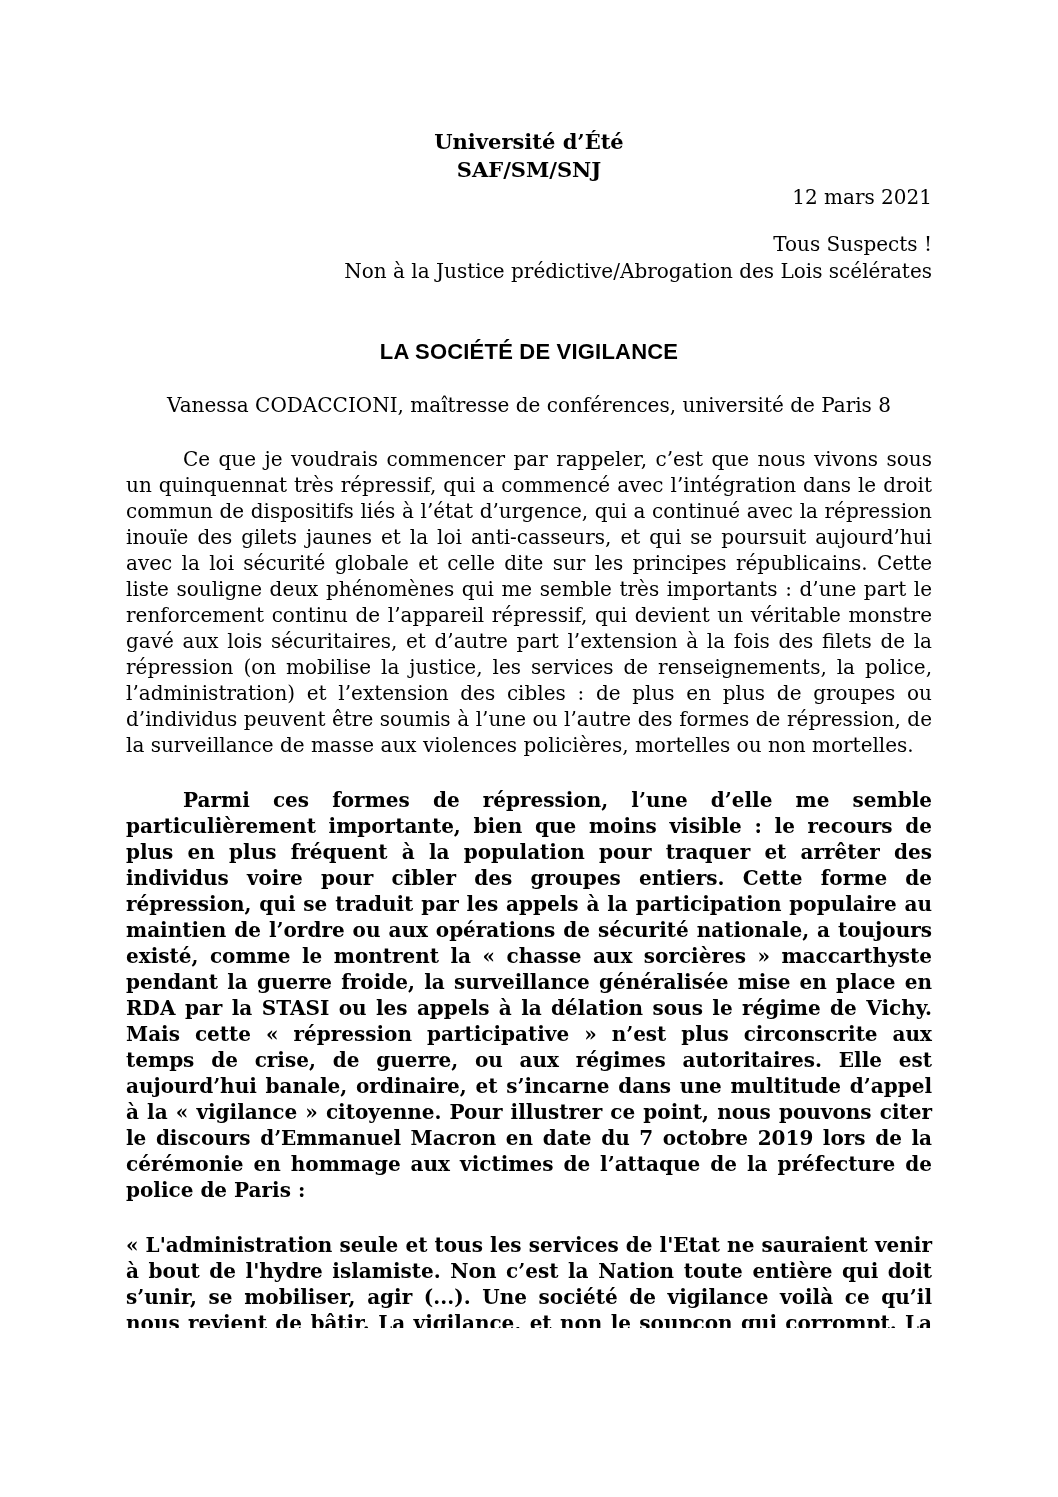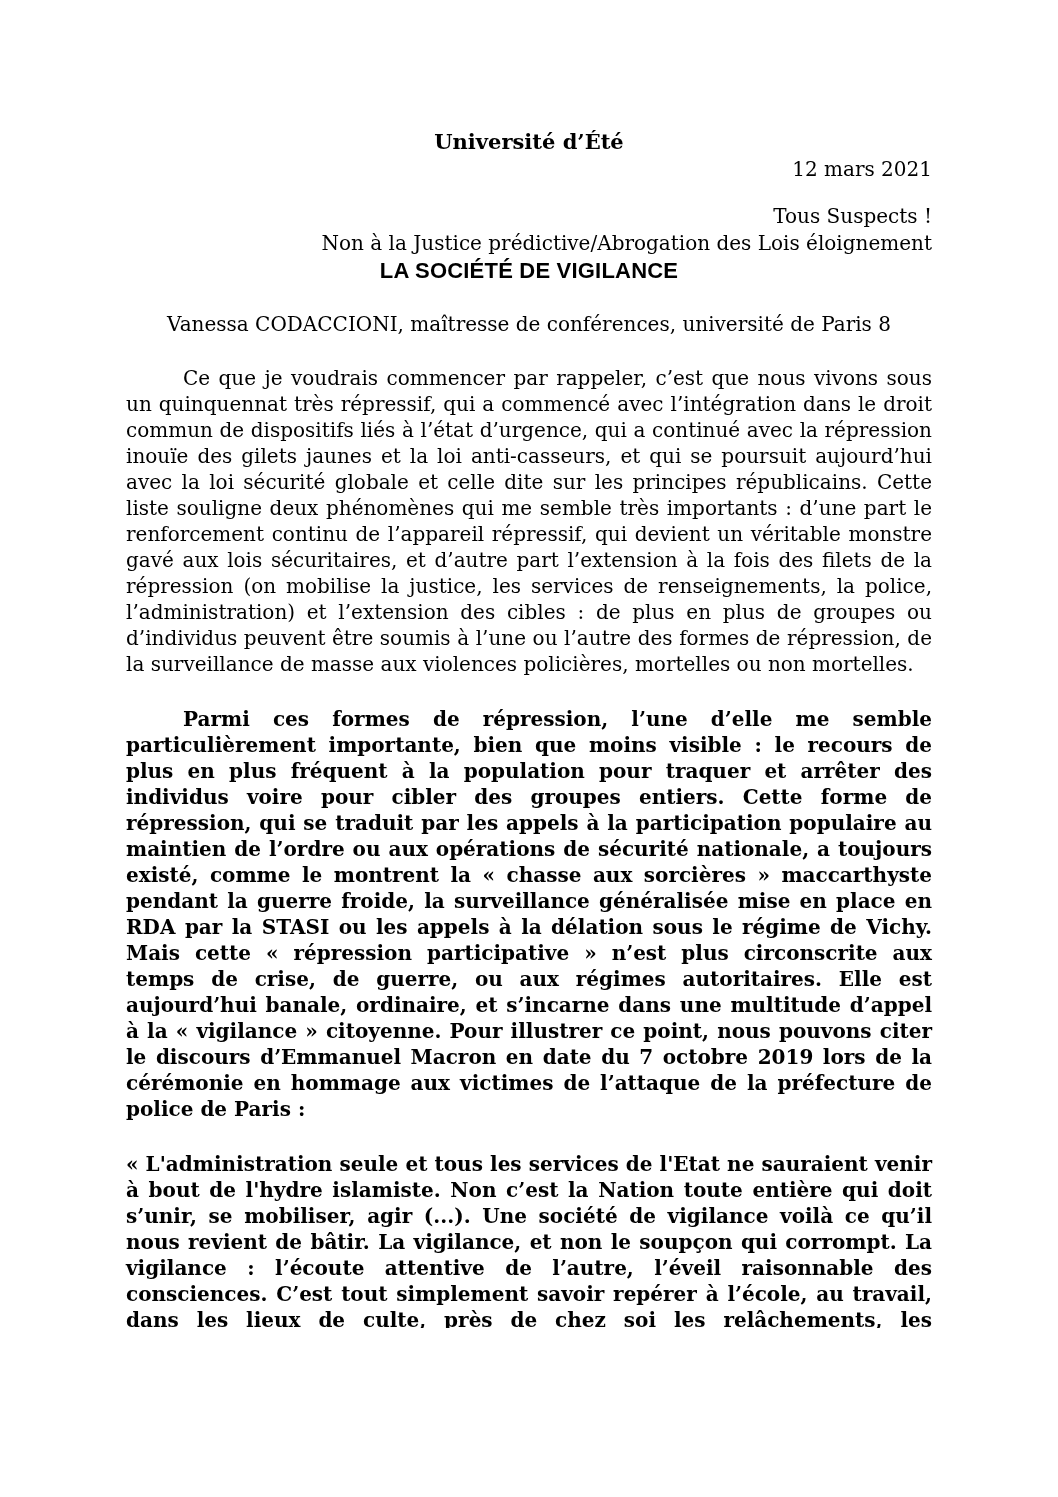--- a/index.html
+++ b/index.html
@@ -34,20 +34,21 @@
   }
   .event-block {
     margin-top: 20px;
   }
   .event-line {
     font-size: 20px;
     line-height: 27px;
     text-align: right;
   }
   .section-title {
+    margin-top: 53px;
     font-family: "Liberation Sans", "DejaVu Sans", sans-serif;
     font-weight: bold;
     font-size: 22px;
     line-height: 27px;
     text-align: center;
     letter-spacing: 0.2px;
   }
   .author-line {
     margin-top: 27px;
     font-size: 20px;
@@ -78,26 +79,27 @@
     line-height: 26px;
   }
 </style>
 </head>
 <body>
 
 <div class="page">
 
   <div class="doc-header">
     <p class="org-line">Université d’Été</p>
+    <p class="org-line">SAF/SM/SNJ</p>
     <p class="date-line">12 mars 2021</p>
   </div>
 
   <div class="event-block">
     <p class="event-line">Tous Suspects !</p>
-    <p class="event-line">Non à la Justice prédictive/Abrogation des Lois éloignement</p>
+    <p class="event-line">Non à la Justice prédictive/Abrogation des Lois scélérates</p>
   </div>
 
   <p class="section-title">LA SOCIÉTÉ DE VIGILANCE</p>
 
   <p class="author-line">Vanessa CODACCIONI, maîtresse de conférences, université de Paris 8</p>
 
   <div class="doc-body">
     <p class="para indent">Ce que je voudrais commencer par rappeler, c’est que nous vivons sous un quinquennat très répressif, qui a commencé avec l’intégration dans le droit commun de dispositifs liés à l’état d’urgence, qui a continué avec la répression inouïe des gilets jaunes et la loi anti-casseurs, et qui se poursuit aujourd’hui avec la loi sécurité globale et celle dite sur les principes républicains. Cette liste souligne deux phénomènes qui me semble très importants : d’une part le renforcement continu de l’appareil répressif, qui devient un véritable monstre gavé aux lois sécuritaires, et d’autre part l’extension à la fois des filets de la répression (on mobilise la justice, les services de renseignements, la police, l’administration) et l’extension des cibles : de plus en plus de groupes ou d’individus peuvent être soumis à l’une ou l’autre des formes de répression, de la surveillance de masse aux violences policières, mortelles ou non mortelles.</p>
     <p class="para indent">Parmi ces formes de répression, l’une d’elle me semble particulièrement importante, bien que moins visible : le recours de plus en plus fréquent à la population pour traquer et arrêter des individus voire pour cibler des groupes entiers. Cette forme de répression, qui se traduit par les appels à la participation populaire au maintien de l’ordre ou aux opérations de sécurité nationale, a toujours existé, comme le montrent la « chasse aux sorcières » maccarthyste pendant la guerre froide, la surveillance généralisée mise en place en RDA par la STASI ou les appels à la délation sous le régime de Vichy. Mais cette « répression participative » n’est plus circonscrite aux temps de crise, de guerre, ou aux régimes autoritaires. Elle est aujourd’hui banale, ordinaire, et s’incarne dans une multitude d’appel à la « vigilance » citoyenne. Pour illustrer ce point, nous pouvons citer le discours d’Emmanuel Macron en date du 7 octobre 2019 lors de la cérémonie en hommage aux victimes de l’attaque de la préfecture de police de Paris :</p>
     <p class="para">« L'administration seule et tous les services de l'Etat ne sauraient venir à bout de l'hydre islamiste. Non c’est la Nation toute entière qui doit s’unir, se mobiliser, agir (...). Une société de vigilance voilà ce qu’il nous revient de bâtir. La vigilance, et non le soupçon qui corrompt. La vigilance : l’écoute attentive de l’autre, l’éveil raisonnable des consciences. C’est tout simplement savoir repérer à l’école, au travail, dans les lieux de culte, près de chez soi les relâchements, les déviations, ces petits gestes qui signalent un éloignement avec les lois et les</p>

